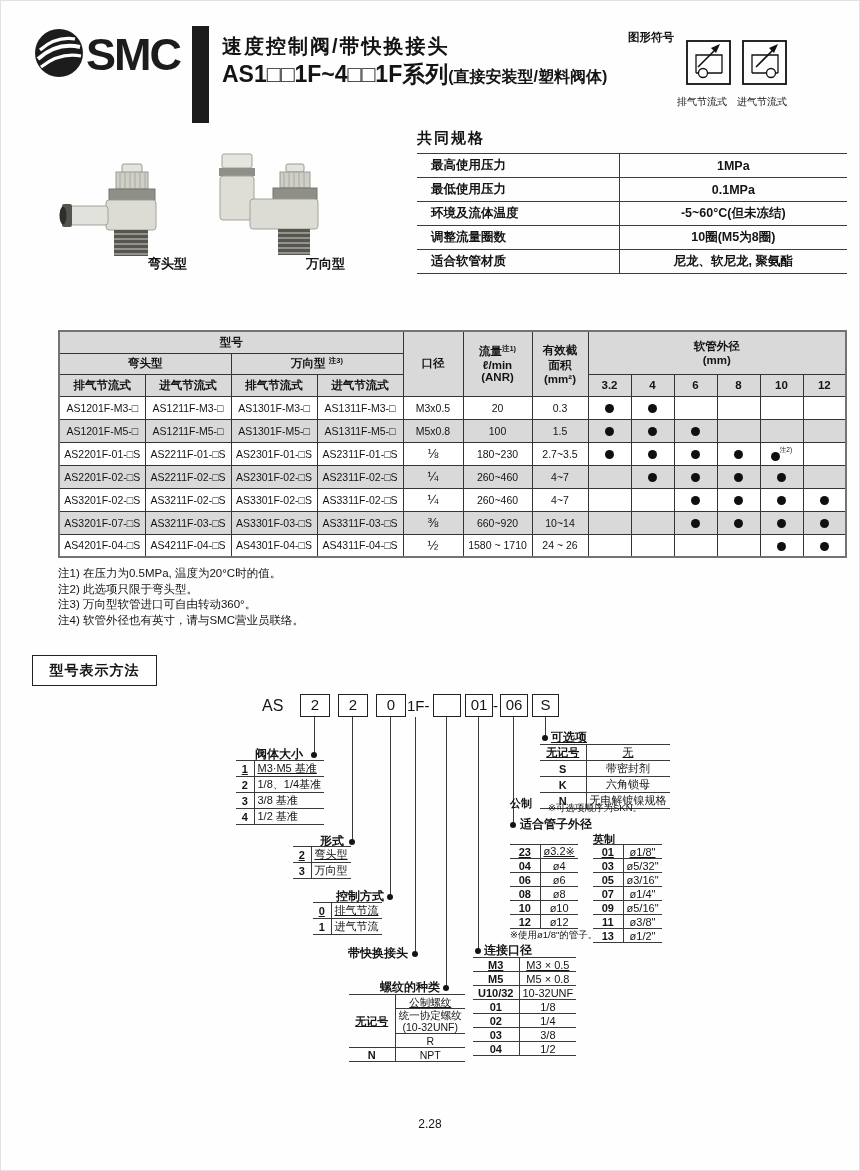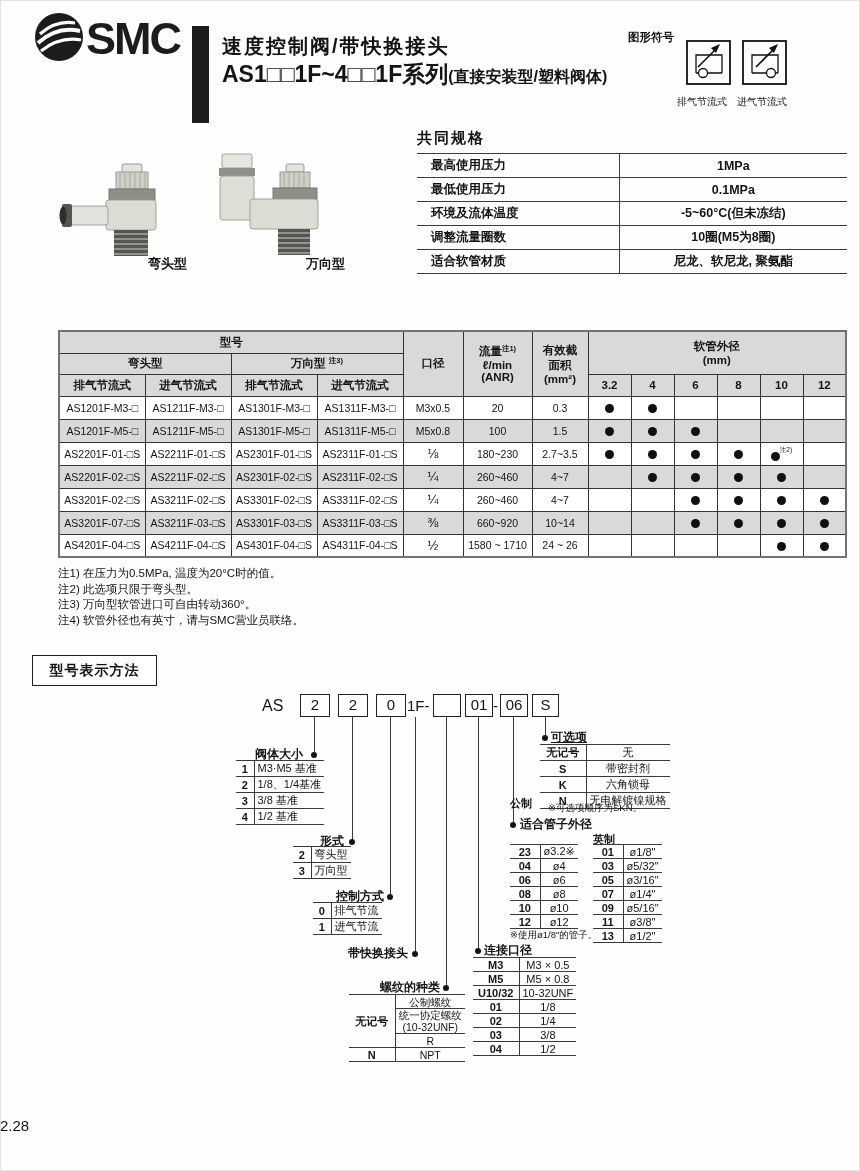--- a/index.html
+++ b/index.html
@@ -1,21 +1,21 @@
 <!DOCTYPE html>
 <html><head>
 <meta charset="utf-8">
 <style>
   * { margin:0; padding:0; box-sizing:border-box; }
   body { background:#888; font-family:"Liberation Sans","DejaVu Sans",sans-serif; }
   .page { position:relative; width:860px; height:1171px; margin:0 auto; background:#fefefe;
           color:#141414; overflow:hidden; box-shadow:inset 0 0 0 1px #e2e2e2; }
 
   
-  .logo { position:absolute; left:33px; top:10px; }
+  .logo { position:absolute; left:33px; top:26px; }
   .black-bar { position:absolute; left:192px; top:26px; width:17px; height:97px; background:#1c1c1c; }
   .titles { position:absolute; left:222px; top:33px; }
   .t1 { font-size:20px; font-weight:bold; letter-spacing:2px; line-height:26px; }
   .t2 { font-size:23px; font-weight:bold; letter-spacing:0; line-height:30px; white-space:nowrap; }
   .t2 .sub { font-size:16px; }
 
   .symbols-label { position:absolute; left:628px; top:30px; font-size:11.5px; font-weight:bold; }
   .symbol-box { position:absolute; top:40px; }
   .symbol-box.ex { left:686px; } .symbol-box.in { left:742px; }
   .symbol-cap { position:absolute; top:95px; font-size:10px; white-space:nowrap; }
@@ -59,27 +59,27 @@
   .code-text { position:absolute; top:697px; font-size:16px; }
   .vline { position:absolute; width:1px; background:#3a3a3a; }
   .jdot { position:absolute; width:6px; height:6px; border-radius:50%; background:#141414; }
   .dg-label { position:absolute; font-size:12px; font-weight:bold; white-space:nowrap; }
   .dg-sublabel { position:absolute; font-size:11px; font-weight:bold; }
   .dg-note { position:absolute; font-size:9.5px; white-space:nowrap; }
 
   .dg-wrap { position:absolute; }
   .dg { border-collapse:collapse; }
   .dg td { border-bottom:1px solid #3a3a3a; font-size:11px; height:14px; padding:0 3px; white-space:nowrap; text-align:center; }
-  .dg tr:first-child td { border-top:1px solid #3a3a3a; }
+  .dg tr:first-child td { border-top:1px solid #3a3a3a;text-decoration:underline; }
   .dg td.code { border-right:1px solid #3a3a3a; font-weight:bold; }
   .dg td.val.wrap { white-space:normal; font-size:10.5px; line-height:12px; }
   #tb-valve td.val { text-align:left; }
   .w-code-sm { width:18px; } .w-code-md { width:30px; } .w-code-lg { width:46px; }
 
-  .footer { position:absolute; left:0; top:1117px; width:860px; text-align:left; font-size:15px; }
+  .footer { position:absolute; left:0; top:1117px; width:860px; text-align:center; font-size:12px; }
 </style>
 </head>
 <body>
 
 <div class="page">
 
   <div class="logo">
     <svg width="152" height="54" viewBox="0 0 152 54">
       <circle cx="26" cy="27" r="24" fill="#1c1c1c"></circle>
       <path d="M5 33 Q 24 16 47 21" stroke="#fff" stroke-width="4" fill="none"></path>

